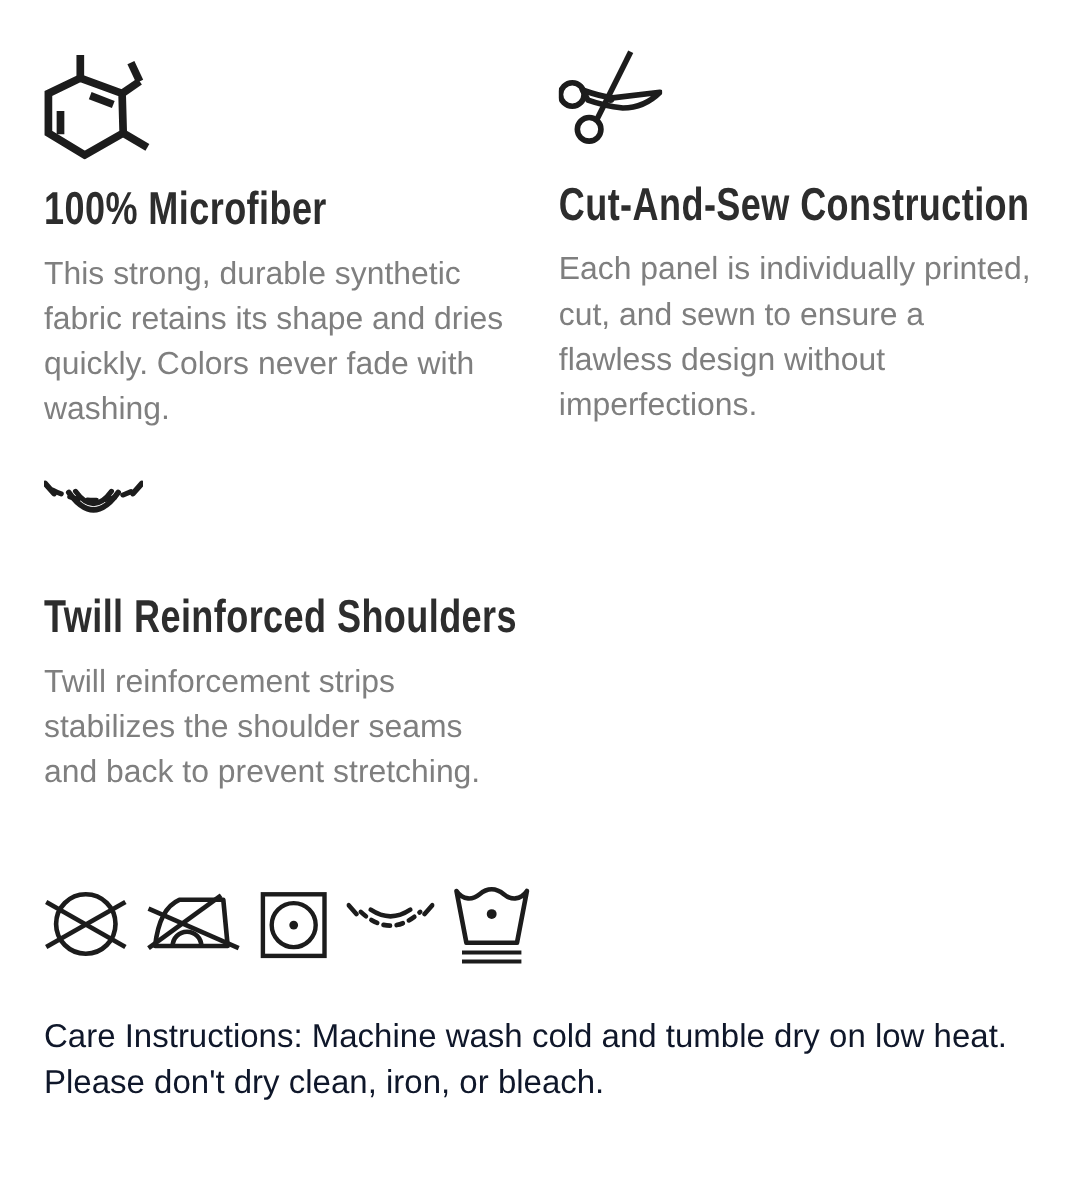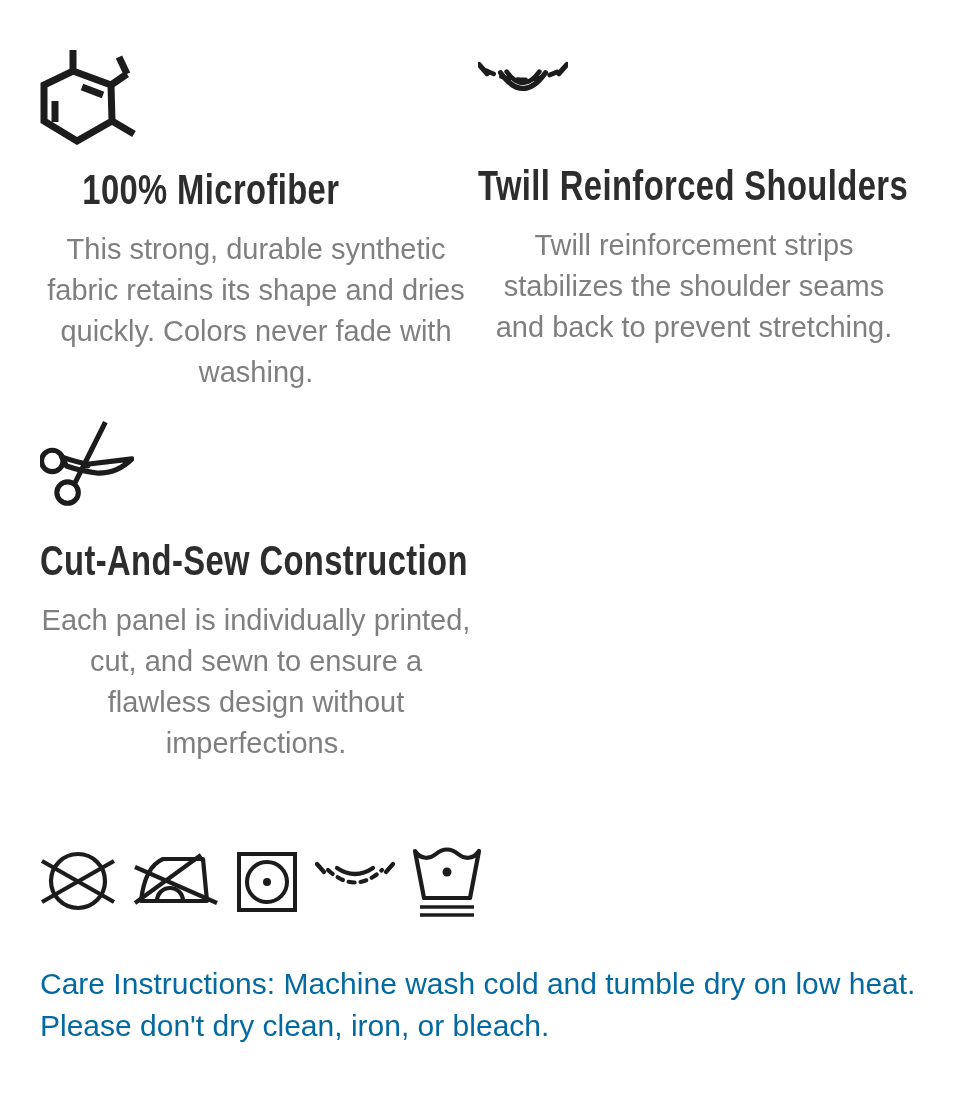--- a/index.html
+++ b/index.html
@@ -6,22 +6,22 @@
   html,body { background:#ffffff; }
   body {
     width:968px; height:1094px; margin:0 auto;
     font-family:"Liberation Sans","DejaVu Sans",sans-serif;
     color:#7f7f7f; overflow:hidden;
   }
   .page { padding:45px 0 0 0; }
   .features {
     display:grid;
     grid-template-columns:438px 420px;
+    column-gap:30px;
     padding:0 40px;
-    text-align:center;
   }
   .feature { margin-bottom:27px; }
   .icon-box { height:122px; display:flex; align-items:flex-start; }
   .icon-box.short { height:118px; }
   .icon-box.nudge svg { margin-top:16px; }
   svg { display:block; }
   .ic { fill:none; stroke:#1c1c1c; }
   .feature h3 {
     font-size:42px; line-height:46px; font-weight:bold; color:#2d2d2d;
     transform:scaleX(0.78); transform-origin:0 50%;
@@ -30,21 +30,21 @@
   .feature p {
     margin-top:16px; width:432px;
     font-size:29px; line-height:41px; color:#7f7f7f;
   }
   .care-icons {
     margin-top:55px; padding:0 40px;
     display:flex; align-items:center; gap:17px; height:72px;
   }
   .care-text {
     margin:45px 40px 0 40px; width:882px;
-    font-size:30px; line-height:42px; color:#0369a1;
+    font-size:30px; line-height:42px; color:#0f172a;
   }
 </style>
 </head>
 <body>
 
 <div class="page">
 
   <div class="features">
 
     <div class="feature">
@@ -58,45 +58,45 @@
           <line x1="42" y1="42" x2="63" y2="50"></line>
           <line x1="15" y1="56" x2="15" y2="77"></line>
         </svg>
       </div>
       <h3>100% Microfiber</h3>
       <p>This strong, durable synthetic fabric retains its shape and dries quickly. Colors never fade with washing.</p>
     </div>
 
 
     <div class="feature">
+      <div class="icon-box short">
+        <svg class="ic" width="94" height="90" viewBox="0 0 92 88" stroke-width="5" stroke-linejoin="round">
+          <circle cx="12" cy="40" r="10.5"></circle>
+          <circle cx="27" cy="71" r="10.5"></circle>
+          <line x1="34" y1="62" x2="64" y2="2"></line>
+          <path d="M21,36 Q38,42 48,43 L90,38 Q76,52 57,52 Q40,50 26,45 Z"></path>
+          <circle cx="46" cy="44" r="3.5" fill="#1c1c1c" stroke="none"></circle>
+        </svg>
+      </div>
+      <h3>Cut-And-Sew Construction</h3>
+      <p>Each panel is individually printed, cut, and sewn to ensure a flawless design without imperfections.</p>
+    </div>
+
+    <div class="feature">
       <div class="icon-box short nudge">
         <svg class="ic" width="90" height="54" viewBox="0 0 88 52" stroke-width="5" stroke-linecap="round">
           <path d="M8,9 Q44,27 80,9" stroke-dasharray="8 8" stroke-width="4.5"></path>
           <line x1="9" y1="12" x2="1" y2="3"></line>
           <line x1="79" y1="12" x2="87" y2="3"></line>
           <path d="M22,11 Q44,42 66,11"></path>
           <path d="M28,10 Q44,32 60,10" stroke-width="4.5"></path>
         </svg>
       </div>
       <h3>Twill Reinforced Shoulders</h3>
       <p>Twill reinforcement strips stabilizes the shoulder seams and back to prevent stretching.</p>
-    </div>
-
-    <div class="feature">
-      <div class="icon-box short">
-        <svg class="ic" width="94" height="90" viewBox="0 0 92 88" stroke-width="5" stroke-linejoin="round">
-          <circle cx="12" cy="40" r="10.5"></circle>
-          <circle cx="27" cy="71" r="10.5"></circle>
-          <line x1="34" y1="62" x2="64" y2="2"></line>
-          <path d="M21,36 Q38,42 48,43 L90,38 Q76,52 57,52 Q40,50 26,45 Z"></path>
-          <circle cx="46" cy="44" r="3.5" fill="#1c1c1c" stroke="none"></circle>
-        </svg>
-      </div>
-      <h3>Cut-And-Sew Construction</h3>
-      <p>Each panel is individually printed, cut, and sewn to ensure a flawless design without imperfections.</p>
     </div>
 
   </div>
 
   <div class="care-icons">
 
     <svg class="ic" width="76" height="66" viewBox="0 0 76 66" stroke-width="4.2">
       <circle cx="38" cy="32" r="27"></circle>
       <line x1="2" y1="12" x2="74" y2="53"></line>
       <line x1="74" y1="12" x2="2" y2="53"></line>

